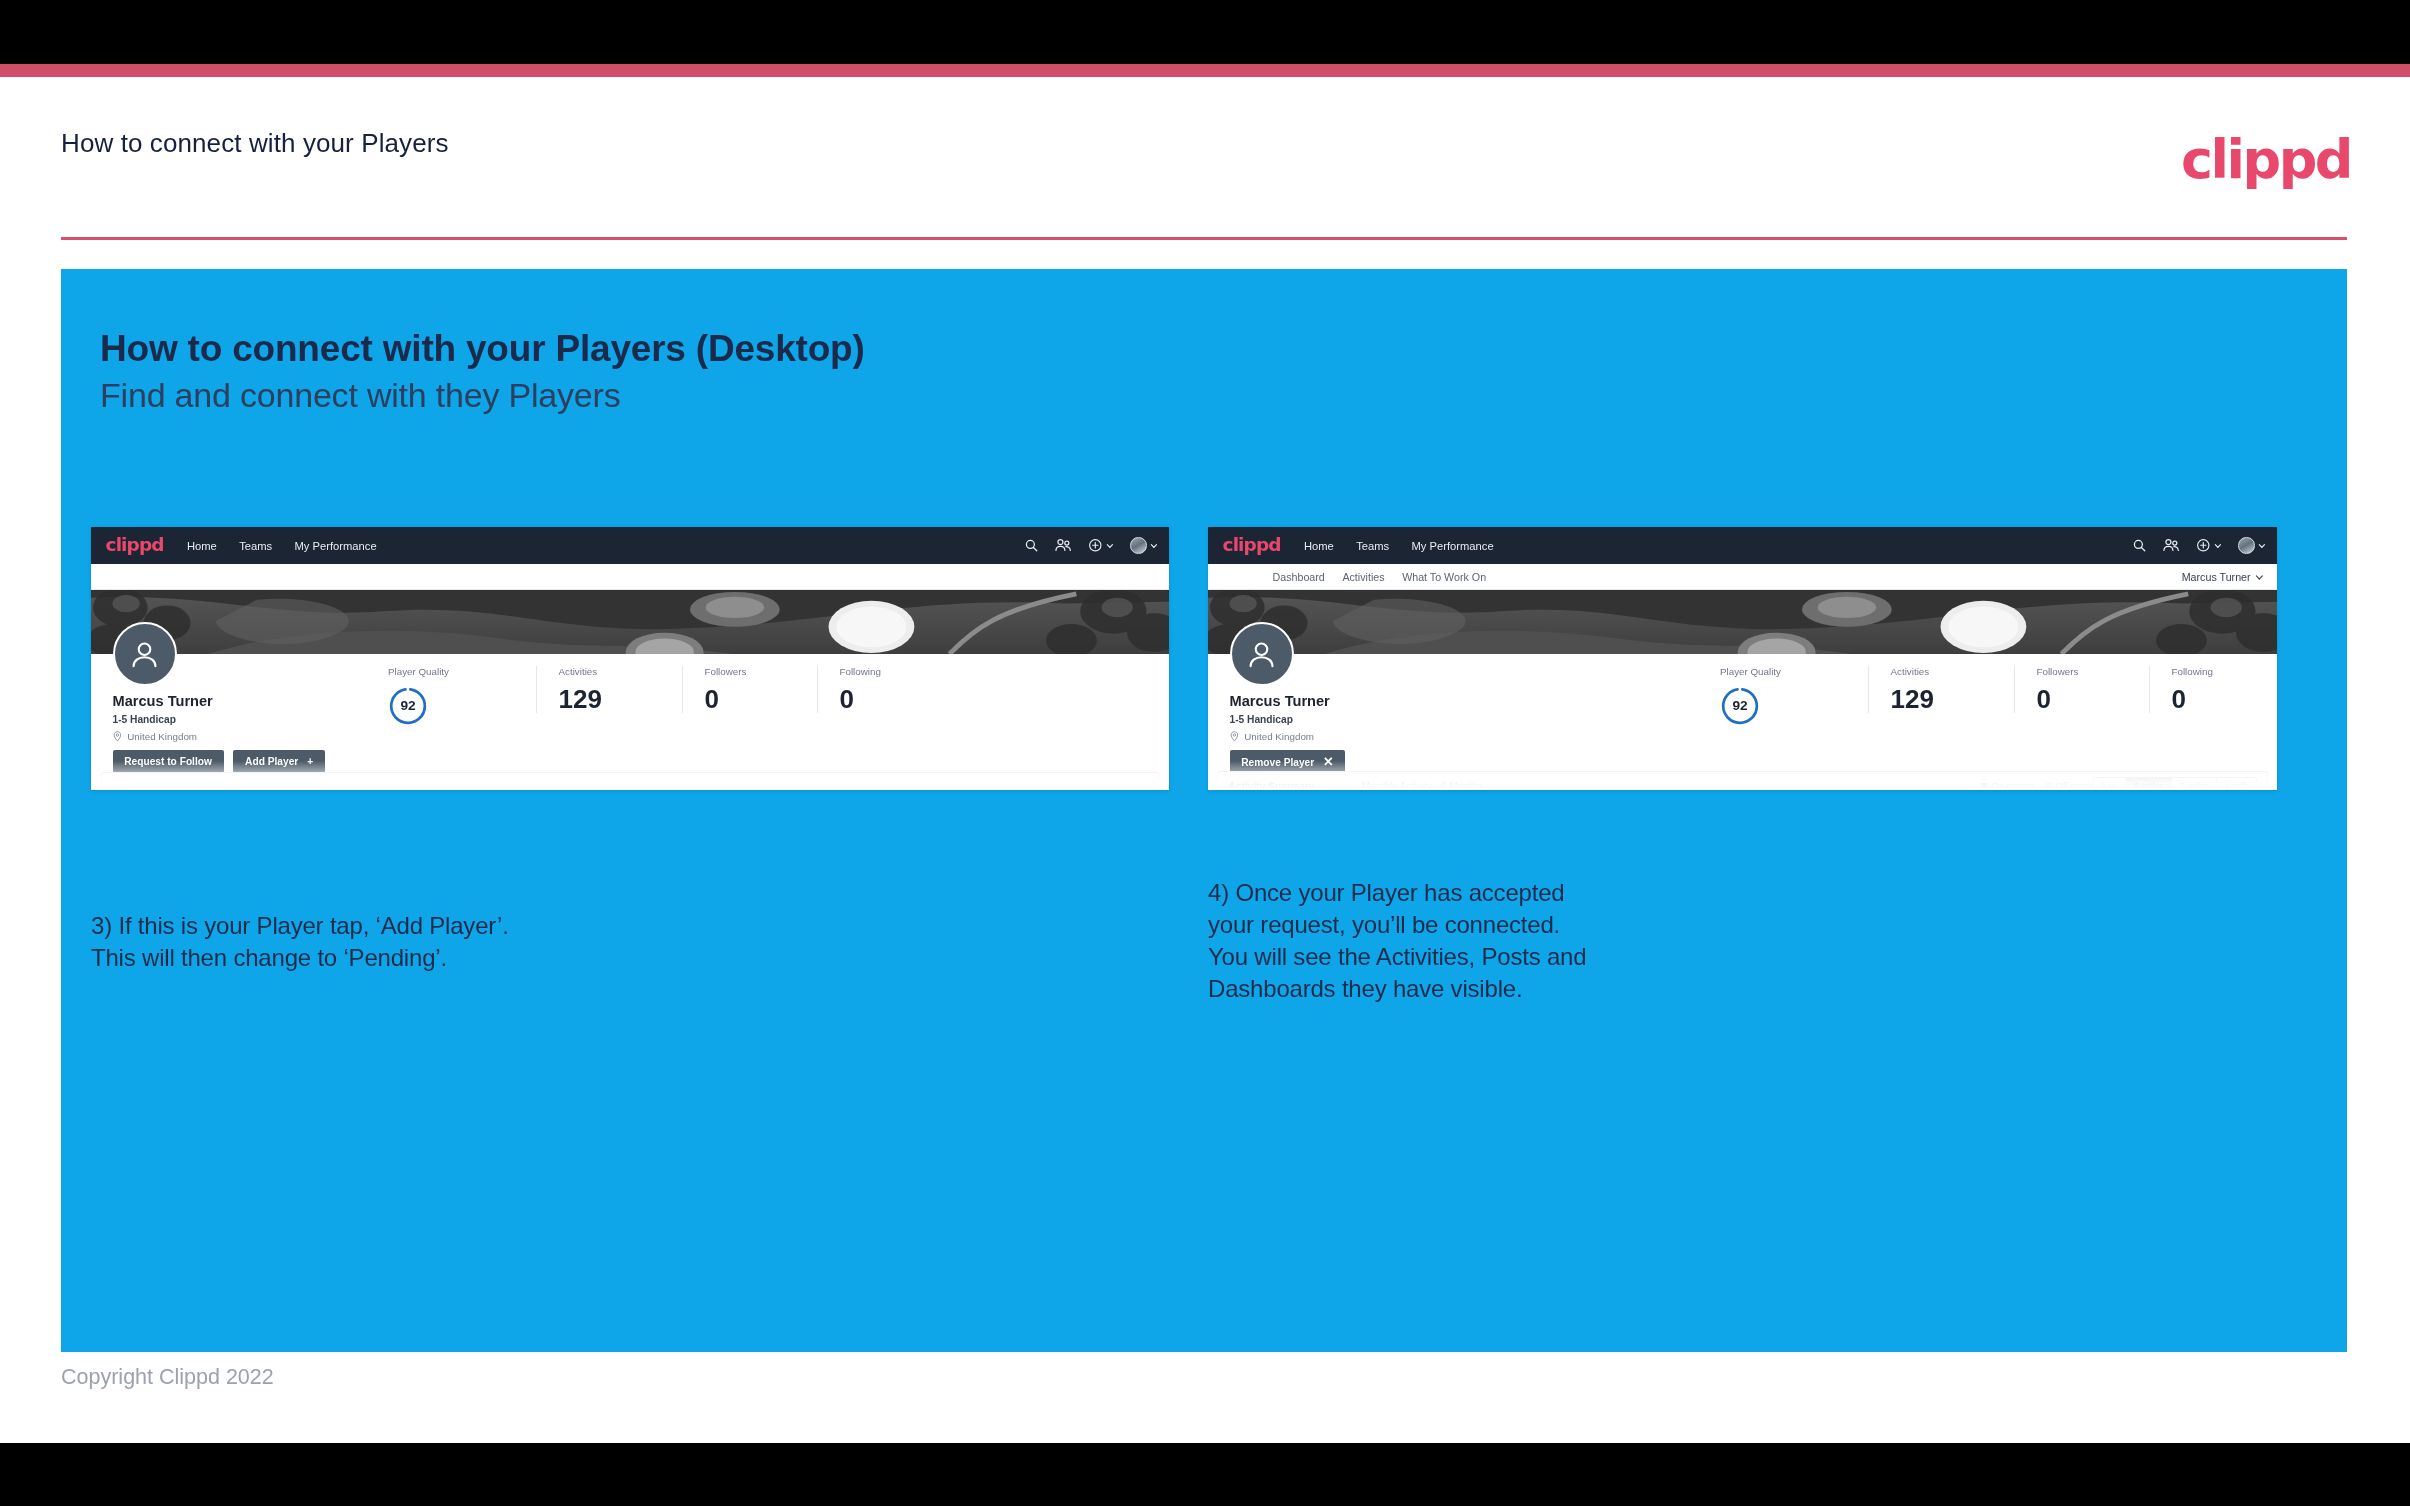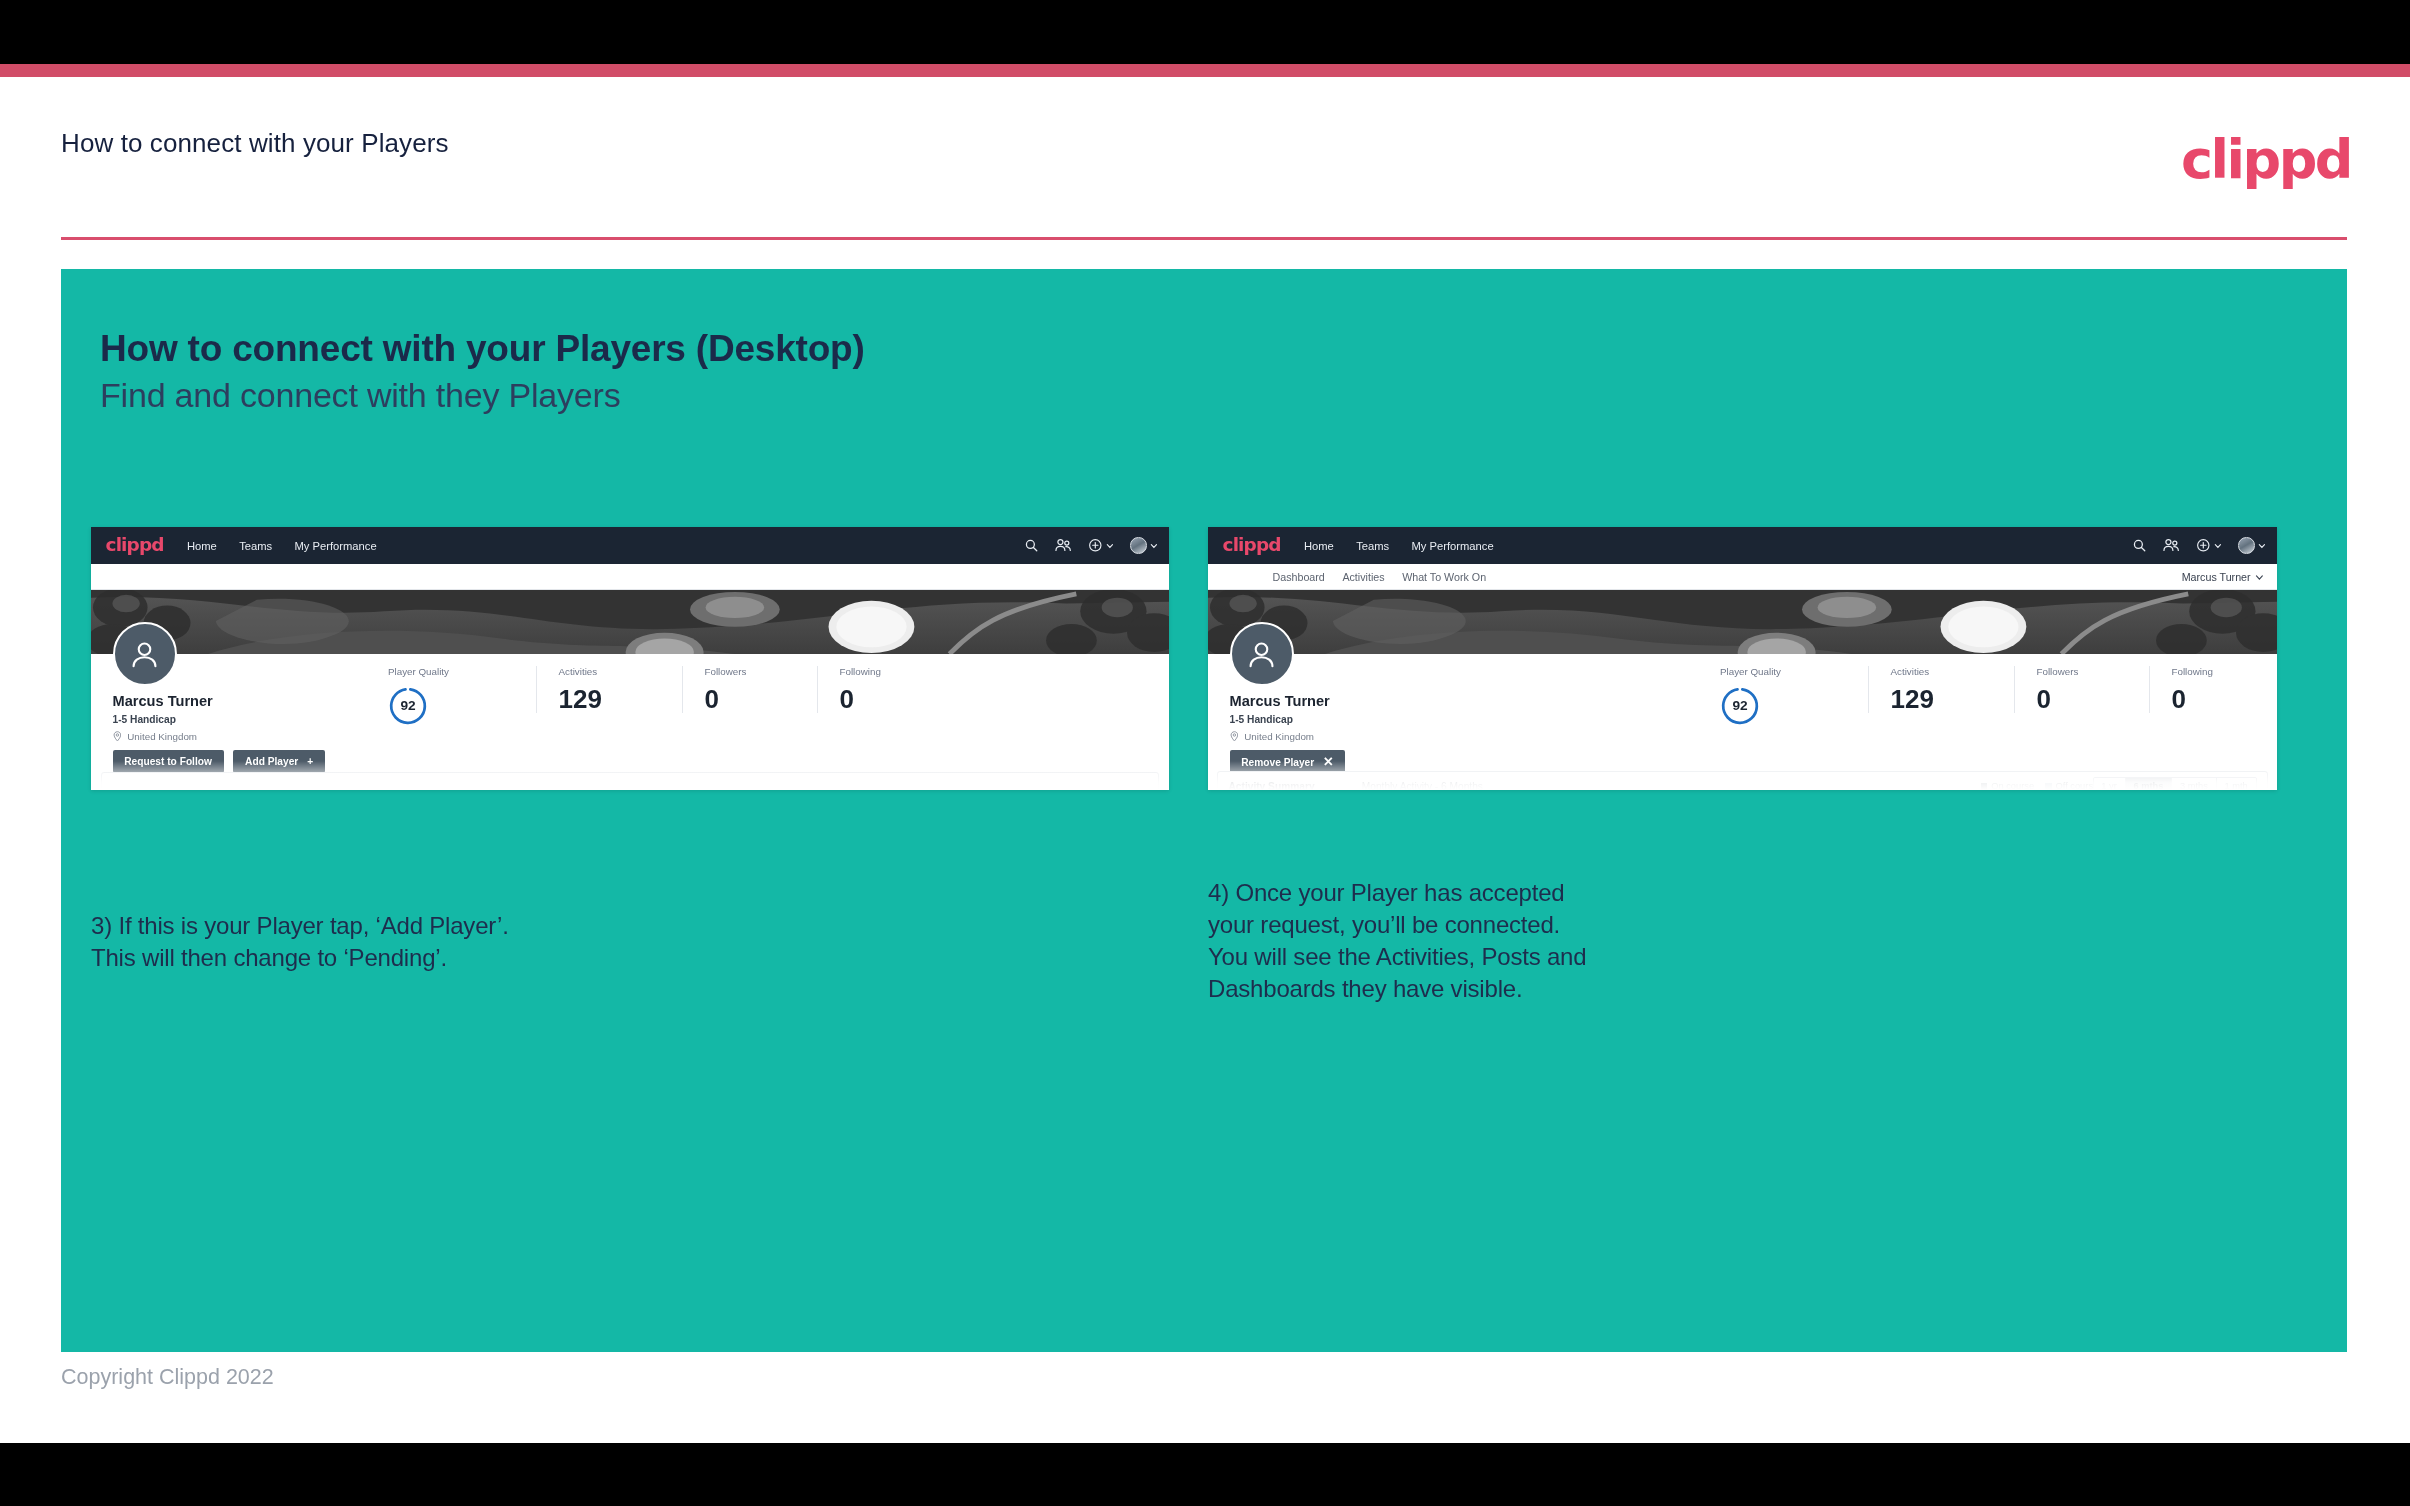--- a/index.html
+++ b/index.html
@@ -34,21 +34,21 @@
     letter-spacing:-2.5px; line-height:1;
     font-family:"DejaVu Sans", sans-serif;
   }
   .hdr-rule {
     position:absolute; left:61px; top:237px; width:2286px; height:2.9px; background:#d94e6d;
   }
 
   
   .panel {
     position:absolute; left:61px; top:269px; width:2286px; height:1083px;
-    background:#14b8a6;
+    background:#0ea5e9;
   }
 
   .panel-h1 {
     position:absolute; left:39px; top:59px;
     font-size:37px; font-weight:700; color:#1b2a4a; letter-spacing:-0.2px;
   }
   .panel-h2 {
     position:absolute; left:39px; top:107px;
     font-size:34px; font-weight:400; color:#2d3e5e; letter-spacing:-0.2px;
   }

